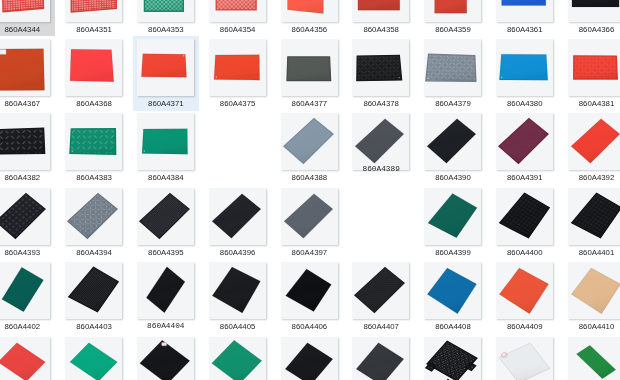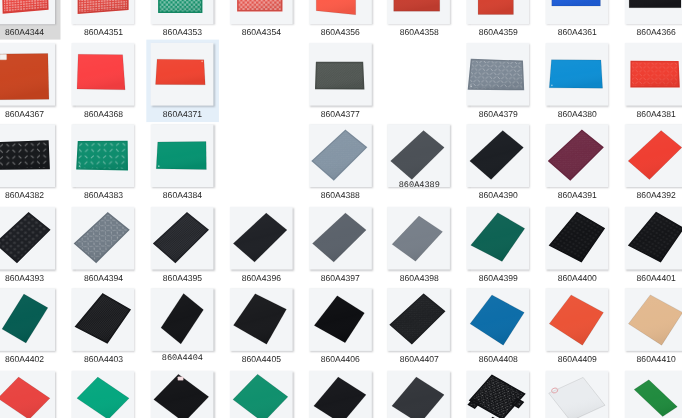--- a/index.html
+++ b/index.html
@@ -227,39 +227,77 @@
             </clipPath>
           </defs>
           <path d="M5.9,15.1 L49.2,15.5 L50.4,38.8 L4.5,38.4 Z" fill="#ef4330"></path>
           <path d="M5.9,15.1 L49.2,15.5 L50.4,38.8 L4.5,38.4 Z" fill="url(#mat-sheen)"></path>
           <path d="M5.9,15.1 L49.2,15.5 L50.4,38.8 L4.5,38.4 Z" fill="none" stroke="rgba(0,0,0,0.18)" stroke-width="0.5"></path>
           <circle cx="47.6" cy="17.1" r="0.75" fill="#ffb9a0" opacity="0.9"></circle>
         </svg>
       </div>
     <div class="label" style="top: 64px; color: rgb(38, 38, 38);">860A4371</div>
   </div>
+    <div class="cell" style="left: 201.74px; top: 34.95px; width: 71.78px; height: 74.45px;">
+    <div class="cell-bg" style="left: 2.8px; top: 1.45px; width: 66.18px; height: 74.45px;"></div>
+    <div class="tile" style="left: 7px; top: 4px; width: 57px; height: 57px; background: rgb(243, 245, 247);">
+        <svg width="57" height="57" viewBox="0 0 58 58">
+          <defs>
+            <clipPath id="mc12">
+              <path d="M6.5,16.3 L51.2,16 L51.5,41.9 L5.1,41.1 Z"></path>
+            </clipPath>
+          </defs>
+          <path d="M6.5,16.3 L51.2,16 L51.5,41.9 L5.1,41.1 Z" fill="#ee4529"></path>
+          <path d="M6.5,16.3 L51.2,16 L51.5,41.9 L5.1,41.1 Z" fill="url(#mat-sheen)"></path>
+          <path d="M6.5,16.3 L51.2,16 L51.5,41.9 L5.1,41.1 Z" fill="none" stroke="rgba(0,0,0,0.18)" stroke-width="0.5"></path>
+          <circle cx="7.5" cy="38.7" r="0.8" fill="#ffffff" opacity="0.5"></circle>
+        </svg>
+      </div>
+    <div class="label" style="top: 64px; color: rgb(38, 38, 38);">860A4375</div>
+  </div>
     <div class="cell" style="left: 273.52px; top: 34.95px; width: 71.78px; height: 74.45px;">
     <div class="cell-bg" style="left: 2.8px; top: 1.45px; width: 66.18px; height: 74.45px;"></div>
     <div class="tile" style="left: 7px; top: 4px; width: 57px; height: 57px; background: rgb(243, 245, 247);">
         <svg width="57" height="57" viewBox="0 0 58 58">
           <defs>
             <clipPath id="mc13">
               <path d="M7,18.3 L49.3,18.3 L50.4,42.3 L6.2,42.2 Z"></path>
             </clipPath>
           </defs>
           <path d="M7,18.3 L49.3,18.3 L50.4,42.3 L6.2,42.2 Z" fill="#4d534f"></path>
           <g clip-path="url(#mc13)">
             <rect x="-8" y="-8" width="58.3" height="39.91338537304996" fill="url(#tx-diag)" transform="matrix(1.0000,0.0000,-0.0335,0.9994,7.0000,18.3000)"></rect>
           </g>
           <path d="M7,18.3 L49.3,18.3 L50.4,42.3 L6.2,42.2 Z" fill="none" stroke="#4d534f" stroke-width="1.5"></path>
           <path d="M7,18.3 L49.3,18.3 L50.4,42.3 L6.2,42.2 Z" fill="url(#mat-sheen)"></path>
           <path d="M7,18.3 L49.3,18.3 L50.4,42.3 L6.2,42.2 Z" fill="none" stroke="rgba(0,0,0,0.18)" stroke-width="0.5"></path>
         </svg>
       </div>
     <div class="label" style="top: 64px; color: rgb(38, 38, 38);">860A4377</div>
+  </div>
+    <div class="cell" style="left: 345.3px; top: 34.95px; width: 71.78px; height: 74.45px;">
+    <div class="cell-bg" style="left: 2.8px; top: 1.45px; width: 66.18px; height: 74.45px;"></div>
+    <div class="tile" style="left: 7px; top: 4px; width: 57px; height: 57px; background: rgb(243, 245, 247);">
+        <svg width="57" height="57" viewBox="0 0 58 58">
+          <defs>
+            <clipPath id="mc14">
+              <path d="M5.4,17.5 L48.1,16.7 L50.4,41.6 L5,42.2 Z"></path>
+            </clipPath>
+          </defs>
+          <path d="M5.4,17.5 L48.1,16.7 L50.4,41.6 L5,42.2 Z" fill="#181a1c"></path>
+          <g clip-path="url(#mc14)">
+            <rect x="-8" y="-8" width="58.70749348767732" height="40.70323865407126" fill="url(#tx-platef)" transform="matrix(0.9998,-0.0187,-0.0162,0.9999,5.4000,17.5000)"></rect>
+          </g>
+          <path d="M5.4,17.5 L48.1,16.7 L50.4,41.6 L5,42.2 Z" fill="none" stroke="#181a1c" stroke-width="1.5"></path>
+          <path d="M5.4,17.5 L48.1,16.7 L50.4,41.6 L5,42.2 Z" fill="url(#mat-sheen)"></path>
+          <path d="M5.4,17.5 L48.1,16.7 L50.4,41.6 L5,42.2 Z" fill="none" stroke="rgba(0,0,0,0.18)" stroke-width="0.5"></path>
+          <circle cx="48" cy="39.2" r="0.8" fill="#ffffff" opacity="0.4"></circle>
+        </svg>
+      </div>
+    <div class="label" style="top: 64px; color: rgb(38, 38, 38);">860A4378</div>
   </div>
     <div class="cell" style="left: 417.08px; top: 34.95px; width: 71.78px; height: 74.45px;">
     <div class="cell-bg" style="left: 2.8px; top: 1.45px; width: 66.18px; height: 74.45px;"></div>
     <div class="tile" style="left: 7px; top: 4px; width: 57px; height: 57px; background: rgb(243, 245, 247);">
         <svg width="57" height="57" viewBox="0 0 58 58">
           <defs>
             <clipPath id="mc15">
               <path d="M4.7,15.5 L51.6,17.1 L52.7,43.1 L2,42.6 Z"></path>
             </clipPath>
           </defs>
@@ -543,36 +581,20 @@
             <clipPath id="mc31">
               <path d="M33.6,5.8 L52.8,21.4 L22.8,51.1 L3.1,33.9 Z"></path>
             </clipPath>
           </defs>
           <path d="M33.6,5.8 L52.8,21.4 L22.8,51.1 L3.1,33.9 Z" fill="#5a616a"></path>
           <path d="M33.6,5.8 L52.8,21.4 L22.8,51.1 L3.1,33.9 Z" fill="url(#mat-sheen)"></path>
           <path d="M33.6,5.8 L52.8,21.4 L22.8,51.1 L3.1,33.9 Z" fill="none" stroke="rgba(0,0,0,0.18)" stroke-width="0.5"></path>
         </svg>
       </div>
     <div class="label" style="top: 64px; color: rgb(38, 38, 38);">860A4397</div>
-  </div>
-    <div class="cell" style="left: 345.3px; top: 183.85px; width: 71.78px; height: 74.45px;">
-    <div class="cell-bg" style="left: 2.8px; top: 1.45px; width: 66.18px; height: 74.45px;"></div>
-    <div class="tile" style="left: 7px; top: 4px; width: 57px; height: 57px; background: rgb(243, 245, 247);">
-        <svg width="57" height="57" viewBox="0 0 58 58">
-          <defs>
-            <clipPath id="mc32">
-              <path d="M29.4,8.6 L51.2,23 L26.2,50.3 L4.5,34.7 Z"></path>
-            </clipPath>
-          </defs>
-          <path d="M29.4,8.6 L51.2,23 L26.2,50.3 L4.5,34.7 Z" fill="#767e88"></path>
-          <path d="M29.4,8.6 L51.2,23 L26.2,50.3 L4.5,34.7 Z" fill="url(#mat-sheen)"></path>
-          <path d="M29.4,8.6 L51.2,23 L26.2,50.3 L4.5,34.7 Z" fill="none" stroke="rgba(0,0,0,0.18)" stroke-width="0.5"></path>
-        </svg>
-      </div>
-    <div class="label" style="top: 64px; color: rgb(38, 38, 38);">860A4398</div>
   </div>
     <div class="cell" style="left: 417.08px; top: 183.85px; width: 71.78px; height: 74.45px;">
     <div class="cell-bg" style="left: 2.8px; top: 1.45px; width: 66.18px; height: 74.45px;"></div>
     <div class="tile" style="left: 7px; top: 4px; width: 57px; height: 57px; background: rgb(243, 245, 247);">
         <svg width="57" height="57" viewBox="0 0 58 58">
           <defs>
             <clipPath id="mc33">
               <path d="M29,5.5 L54,20 L33,50.5 L4,35.5 Z"></path>
             </clipPath>
           </defs>

